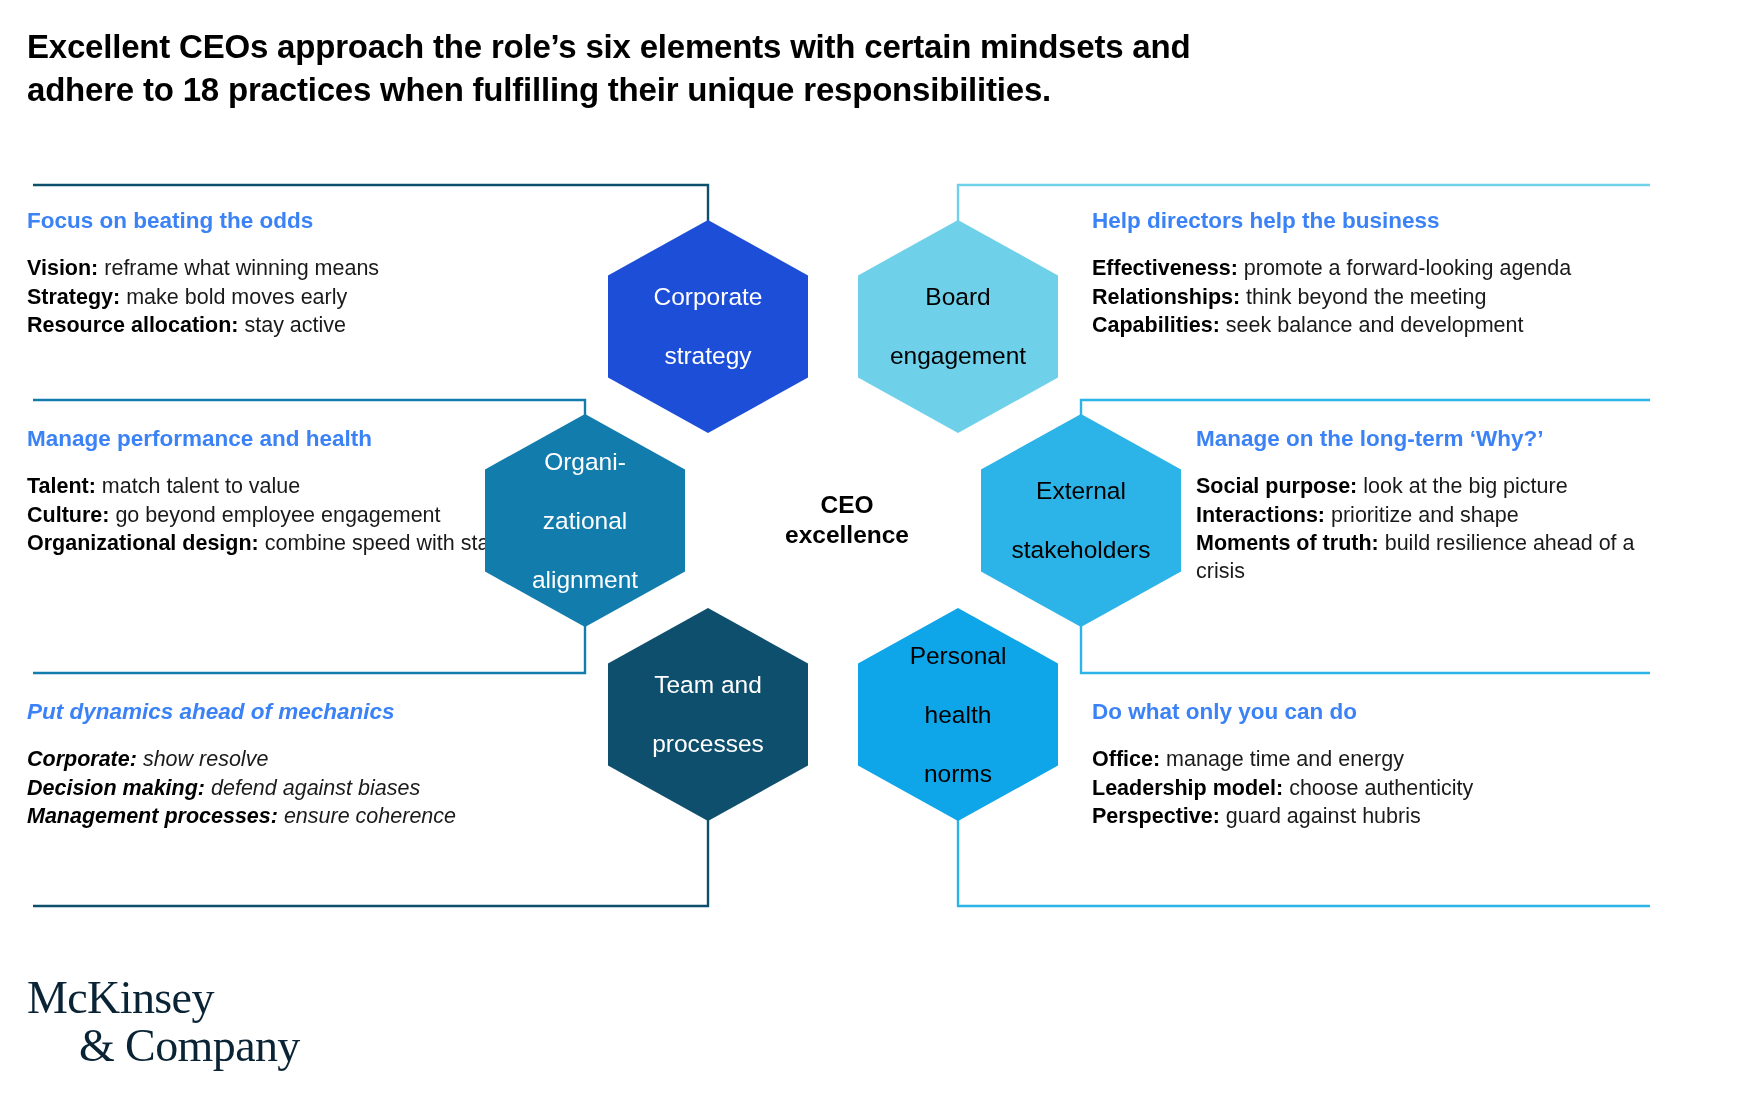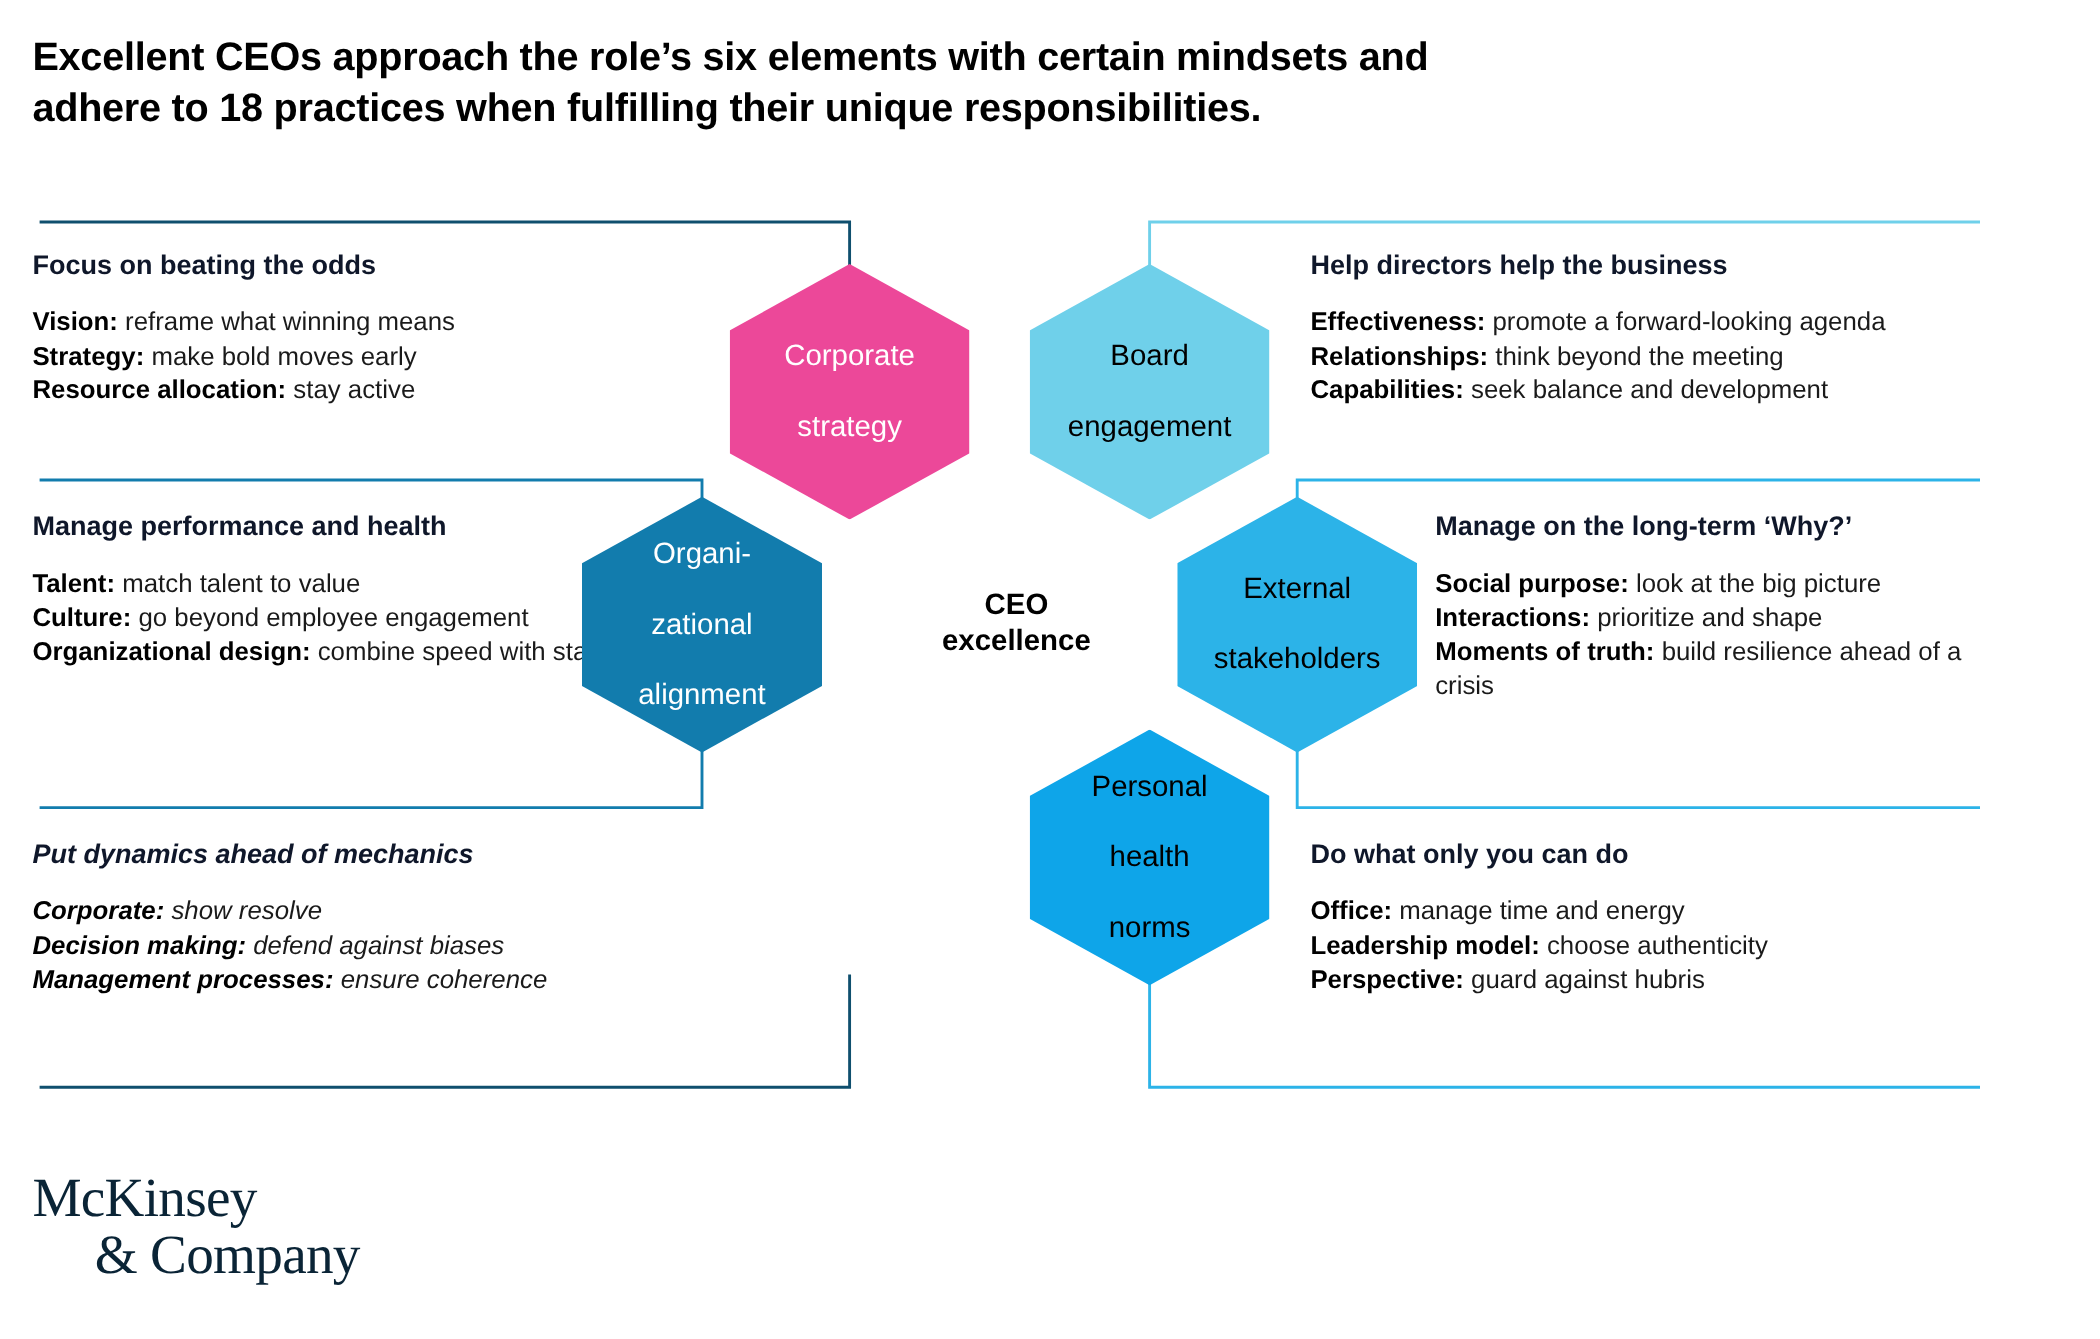--- a/index.html
+++ b/index.html
@@ -16,21 +16,21 @@
     letter-spacing:-0.2px;color:#000;
   }
   #title .l2{display:block;}
 
   
   #wires{position:absolute;left:0;top:0;width:1750px;height:1116px;}
 
   
   .block{position:absolute;}
   .block h3{
-    margin:0 0 20px 0;font-size:22.5px;font-weight:bold;line-height:1.22;color:#0f172a;
+    margin:0 0 20px 0;font-size:22.5px;font-weight:bold;line-height:1.22;color:#3b82f6;
   }
   .block p{
     margin:0;font-size:21.5px;line-height:1.31;color:#1a1a1a;font-weight:400;
   }
   .block p b{font-weight:bold;color:#000;}
   .right{text-align:left;}
 
   #blk-tl{left:27px;top:207px;width:600px;}
   #blk-tr{left:1092px;top:207px;width:540px;}
   #blk-ml{left:27px;top:425px;width:520px;}
@@ -43,21 +43,21 @@
   
   .hex{
     position:absolute;
     display:flex;align-items:center;justify-content:center;
     text-align:center;color:#ffffff;
     font-size:24.5px;line-height:1.20;font-weight:400;
     clip-path:polygon(50% 0%, 100% 26%, 100% 74%, 50% 100%, 0% 74%, 0% 26%);
   }
   .hex span{display:block;padding:0 6px;}
 
-  #hex-corp{left:608px;top:220px;width:200px;height:213px;background:#ec4899;}
+  #hex-corp{left:608px;top:220px;width:200px;height:213px;background:#1d4ed8;}
   #hex-board{left:858px;top:220px;width:200px;height:213px;background:#6fd0ea;color:#000;}
   #hex-org{left:485px;top:414px;width:200px;height:213px;background:#127cad;}
   #hex-ext{left:981px;top:414px;width:200px;height:213px;background:#2cb3e8;color:#000;}
   #hex-team{left:608px;top:608px;width:200px;height:213px;background:#0f4f6e;}
   #hex-pers{left:858px;top:608px;width:200px;height:213px;background:#0ea5e9;color:#000;}
 
   
   #center-label{
     position:absolute;left:742px;top:490px;width:210px;
     text-align:center;font-size:24.5px;font-weight:bold;line-height:1.22;color:#000;
@@ -164,20 +164,26 @@
   </div>
 
   <div class="hex" id="hex-org">
     <span>
       <span>Organi-</span><br>
       <span>zational</span><br>
       <span>alignment</span>
     </span>
   </div>
 
+  <div class="hex" id="hex-team">
+    <span>
+      <span>Team and</span><br>
+      <span>processes</span>
+    </span>
+  </div>
 
   <div class="hex" id="hex-pers">
     <span>
       <span>Personal</span><br>
       <span>health</span><br>
       <span>norms</span>
     </span>
   </div>
 
   <div id="center-label">

